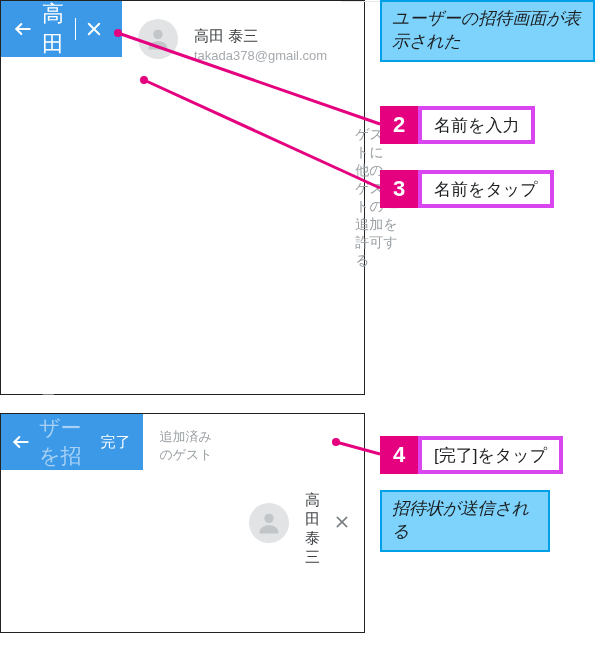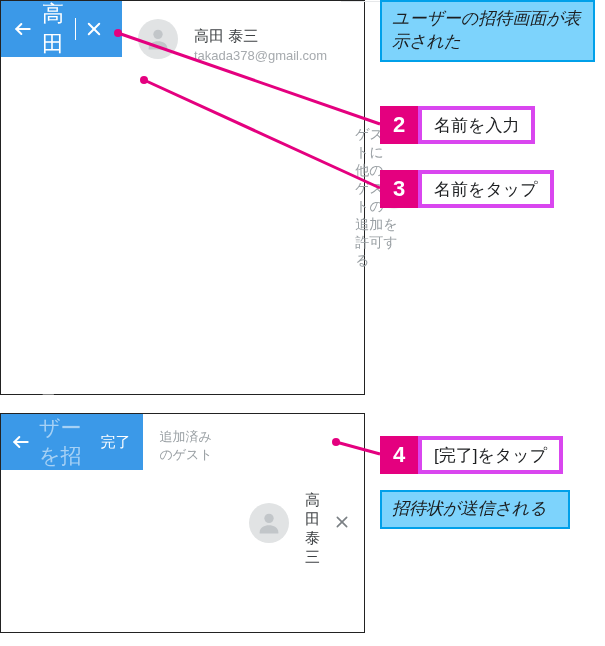--- a/index.html
+++ b/index.html
@@ -101,21 +101,21 @@
     background: #7dd3fc;
     color: #1C1E20;
     font-size: 17px;
     padding: 6px 10px;
     display: inline-block;
     line-height: 1.35;
     position: absolute;
     font-style: italic;
   }
   #callout-top { top:0; left:0; width:215px; }
-  #callout-sent { top:490px; left:0; width:190px; }
+  #callout-sent { top:490px; left:0; width:170px; }
   .step {
     position: absolute;
     display: flex; align-items: stretch;
     height: 38px;
   }
   .step-num {
     background: #E4007F;
     color:#fff;
     font-size: 22px;
     font-weight: 700;

